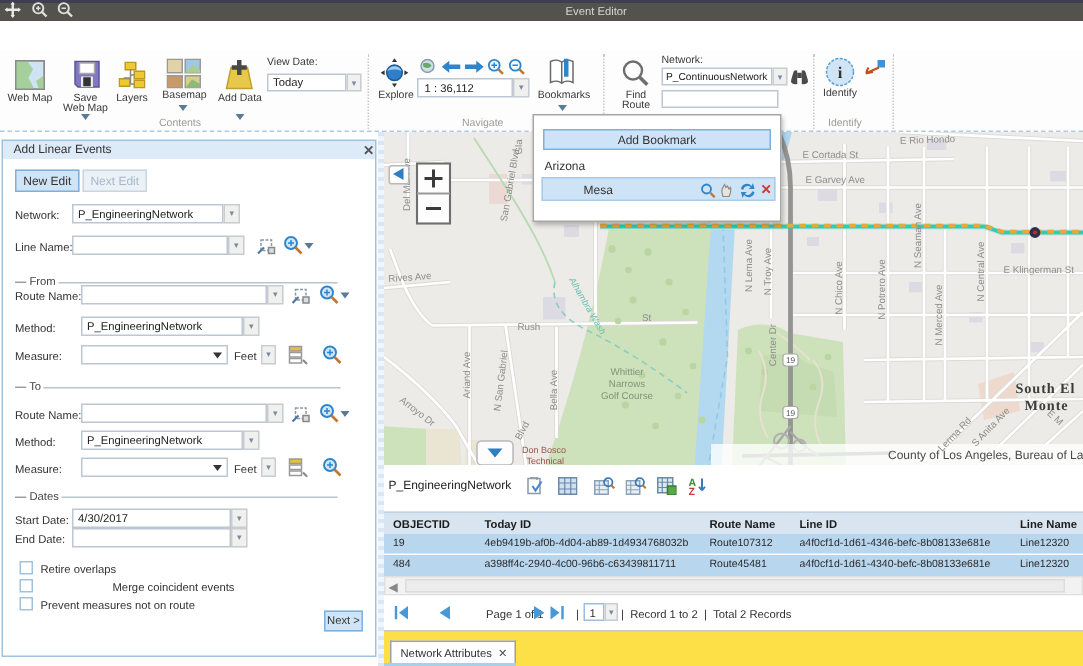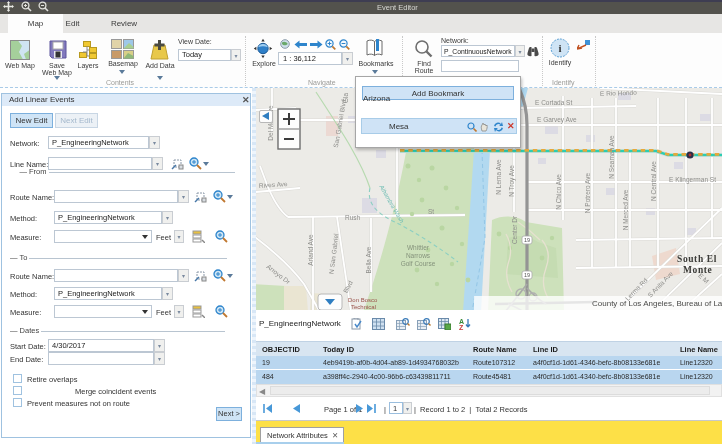--- a/index.html
+++ b/index.html
@@ -52,25 +52,20 @@
         <path d="M3 4.5 L6 4.5 M4.5 3 L4.5 6" stroke="#e0e0dc"></path>
         <path d="M7 7 L10 10" stroke="#e0e0dc" stroke-width="1.6"></path>
       </svg>
     <svg class="abs" style="left:38px;top:0px" width="11" height="11" viewBox="0 0 11 11">
         <circle cx="4.5" cy="4.5" r="3.4" fill="none" stroke="#e0e0dc" stroke-width="1.3"></circle>
         <path d="M3 4.5 L6 4.5" stroke="#e0e0dc"></path>
         <path d="M7 7 L10 10" stroke="#e0e0dc" stroke-width="1.6"></path>
       </svg>
   </div>
   <div id="title" class="abs">Event Editor</div>
-  <div id="tabstrip" class="abs">
-    <div id="tab-map" class="tab">Map</div>
-    <div class="tab" style="left:55px;width:35px;">Edit</div>
-    <div class="tab" style="left:100px;width:48px;">Review</div>
-  </div>
   <div id="ribbon" class="abs">
 
     <svg class="abs" style="left:10px;top:7px" width="20" height="20" viewBox="0 0 20 20">
         <rect x="0.5" y="0.5" width="19" height="19" fill="#cfe4f2" stroke="#8a8a8a"></rect>
         <path d="M0.5 0.5 L8 0.5 L12 6 L9 12 L13 19.5 L0.5 19.5 Z" fill="#a5cf9b"></path>
         <path d="M19.5 0.5 L19.5 10 L14 14 L16 19.5 L19.5 19.5 Z" fill="#a5cf9b"></path>
         <rect x="0.5" y="0.5" width="19" height="19" fill="none" stroke="#8a8a8a"></rect>
       </svg>
     <div class="ilabel" style="left:2px;top:29px;width:36px;">Web Map</div>
     <svg class="abs" style="left:49px;top:7px" width="18" height="19" viewBox="0 0 18 19">
@@ -198,21 +193,21 @@
         <rect x="3" y="3" width="7" height="7" fill="none" stroke="#8a98a8" stroke-dasharray="2,1"></rect>
         <path d="M1 12 L5 8" stroke="#4878a8" stroke-width="1.4"></path>
         <rect x="8" y="8" width="4" height="4" fill="#d8dde2" stroke="#888"></rect>
       </svg>
     <svg class="abs" style="left:187px;top:63px" width="13" height="13" viewBox="0 0 13 13">
         <circle cx="5" cy="5" r="4" fill="#cfe6f5" stroke="#2e85cc" stroke-width="1.3"></circle>
         <path d="M3 5 L7 5 M5 3 L5 7" stroke="#2e85cc"></path>
         <path d="M8 8 L12 12" stroke="#c07830" stroke-width="1.8"></path>
       </svg>
     <div class="darr" style="left:201px;top:68px;"></div>
-    <div class="psep" style="left:8px;top:73px;text-align:center;">— From <span style="display:inline-block;width:186px;border-top:1px solid #b8c4d0;vertical-align:middle;"></span></div>
+    <div class="psep" style="left:8px;top:89px;">— From <span style="display:inline-block;width:186px;border-top:1px solid #b8c4d0;vertical-align:middle;"></span></div>
     <div class="plabel" style="left:8px;top:99px;">Route Name:</div>
     <div class="inputbox" style="left:52px;top:96px;width:124px;height:13px;"></div>
     <div class="dropbtn" style="left:176px;top:96px;width:11px;height:13px;line-height:13px;">▾</div>
     <svg class="abs" style="left:192px;top:96px" width="13" height="13" viewBox="0 0 13 13">
         <rect x="3" y="3" width="7" height="7" fill="none" stroke="#8a98a8" stroke-dasharray="2,1"></rect>
         <path d="M1 12 L5 8" stroke="#4878a8" stroke-width="1.4"></path>
         <rect x="8" y="8" width="4" height="4" fill="#d8dde2" stroke="#888"></rect>
       </svg>
     <svg class="abs" style="left:211px;top:96px" width="13" height="13" viewBox="0 0 13 13">
         <circle cx="5" cy="5" r="4" fill="#cfe6f5" stroke="#2e85cc" stroke-width="1.3"></circle>
@@ -608,21 +603,21 @@
       <div class="dropbtn" style="left:147px;top:5px;width:9px;height:12px;line-height:12px;">▾</div>
       <div class="abs" style="left:158px;top:8px;font-size:7.5px;color:#333;text-align:center;">|&nbsp;&nbsp;Record 1 to 2&nbsp;&nbsp;|&nbsp;&nbsp;Total 2 Records</div>
     </div>
     <div class="abs" style="left:0px;top:110px;width:466px;height:24px;background:#fde047;border-top:1px solid #c8c8c8;">
       <div class="abs" style="left:4px;top:6px;width:84px;height:15px;background:#fff;border:1px solid #a0a0a0;border-bottom:none;font-size:7.5px;color:#333;padding:3px 0 0 6px;white-space:nowrap;">Network Attributes&nbsp;&nbsp;<span style="color:#555;">✕</span></div>
       <div class="abs" style="left:0px;top:21px;width:88px;height:3px;background:#a8cfec;"></div>
     </div>
   </div>
   <div id="popup" class="abs">
     <div class="abs" style="left:6px;top:9px;width:152px;height:14px;background:#cfe3f6;border:1px solid #7db0dd;font-size:8px;color:#333;text-align:center;line-height:13px;">Add Bookmark</div>
-    <div class="abs" style="left:7px;top:17px;font-size:8px;color:#333;">Arizona</div>
+    <div class="abs" style="left:7px;top:29px;font-size:8px;color:#333;">Arizona</div>
     <div class="abs" style="left:5px;top:41px;width:156px;height:16px;background:#cfe3f6;border:1px solid #a8cce8;">
       <div class="abs" style="left:4px;top:3px;font-size:8px;color:#333;margin-left:23px;">Mesa</div>
       <svg class="abs" style="left:105px;top:3px" width="10" height="10" viewBox="0 0 10 10">
           <circle cx="4" cy="4" r="3" fill="none" stroke="#2e85cc" stroke-width="1.2"></circle>
           <path d="M6.5 6.5 L9.5 9.5" stroke="#c07830" stroke-width="1.6"></path>
         </svg>
       <svg class="abs" style="left:117px;top:3px" width="10" height="10" viewBox="0 0 10 10">
           <path d="M3 9 C2 6 2 4 3 3 L4 1 L5 3 L6 2 L7 4 L8 3 C8.5 5 8 7 7 9 Z" fill="#e8e4da" stroke="#8a8a88" stroke-width="0.8"></path>
         </svg>
       <svg class="abs" style="left:131px;top:3px" width="11" height="10" viewBox="0 0 11 10">

